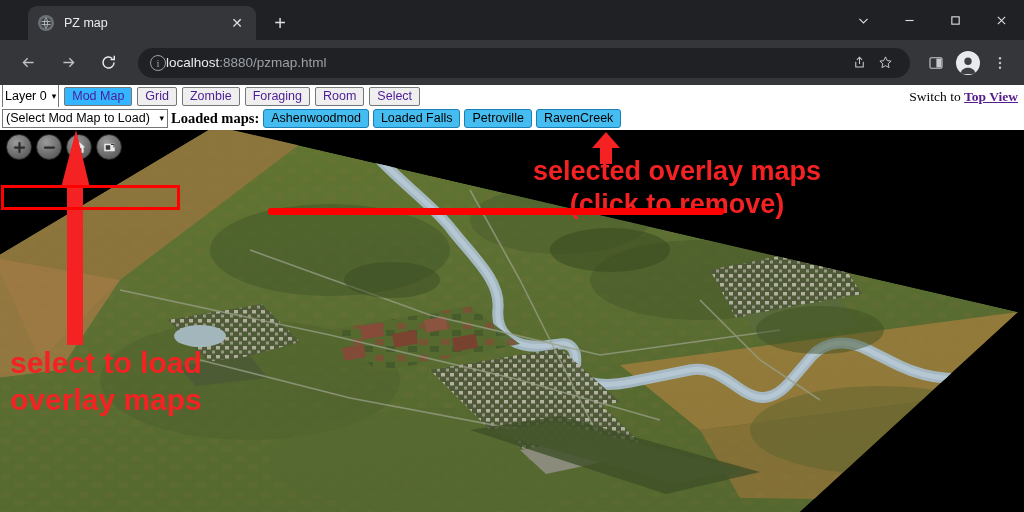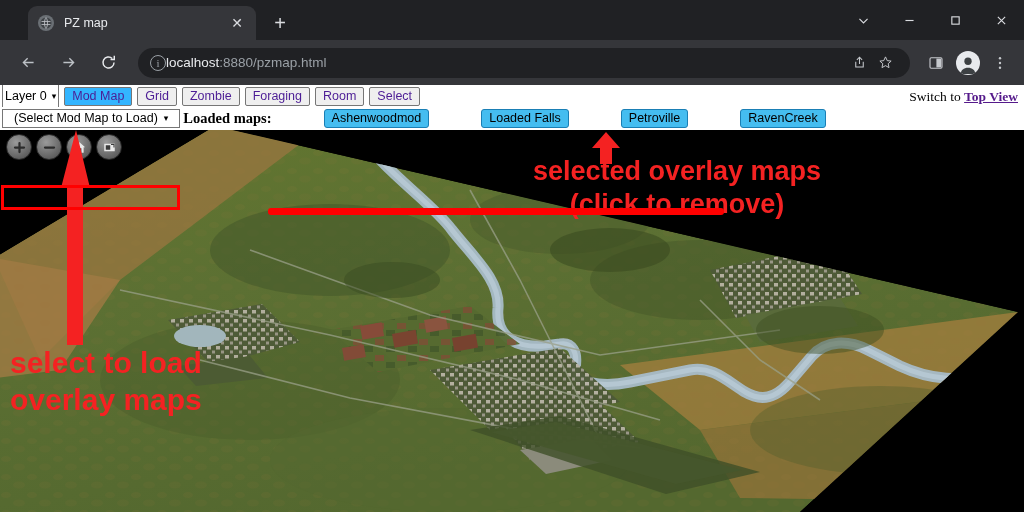--- a/index.html
+++ b/index.html
@@ -124,33 +124,33 @@
   .switch-top a { color: #551a8b; text-decoration: underline; font-weight: bold; }
 
   .maprow {
     height: 23px; background: #fff; display: flex;
     align-items: center; padding: 0 2px; position: relative;
     white-space: nowrap;
   }
   .modsel {
     height: 19px; font-size: 12.5px; line-height: 17px;
     border: 1px solid #767676; background: #fff; color: #000;
-    padding: 0 11px; display: inline-flex; align-items: center;
+    padding: 0 3px; display: inline-flex; align-items: center;
     min-width: 166px; justify-content: space-between;
   }
   .modsel .caret { margin-left: 6px; font-size: 9px; }
   .loaded-label {
     font-family: "Liberation Serif", serif; font-weight: bold;
     font-size: 14.5px; color: #000; margin-left: 3px; margin-right: 4px;
   }
   .mapchip {
     height: 19px; margin-right: 4px; padding: 0 7px;
     font-size: 12.5px; line-height: 17px; color: #000;
     background: #45bdf0; border: 1px solid #1a7fb5;
-    border-radius: 3px; display: inline-flex; align-items: center; margin-left: 48px;
+    border-radius: 3px; display: inline-flex; align-items: center;
   }
 
   
   .hl-box {
     position: absolute; left: 1px; top: 100px;
     width: 179px; height: 25px;
     border: 3px solid #f00; pointer-events: none; z-index: 40;
   }
   
   .hl-underline {

